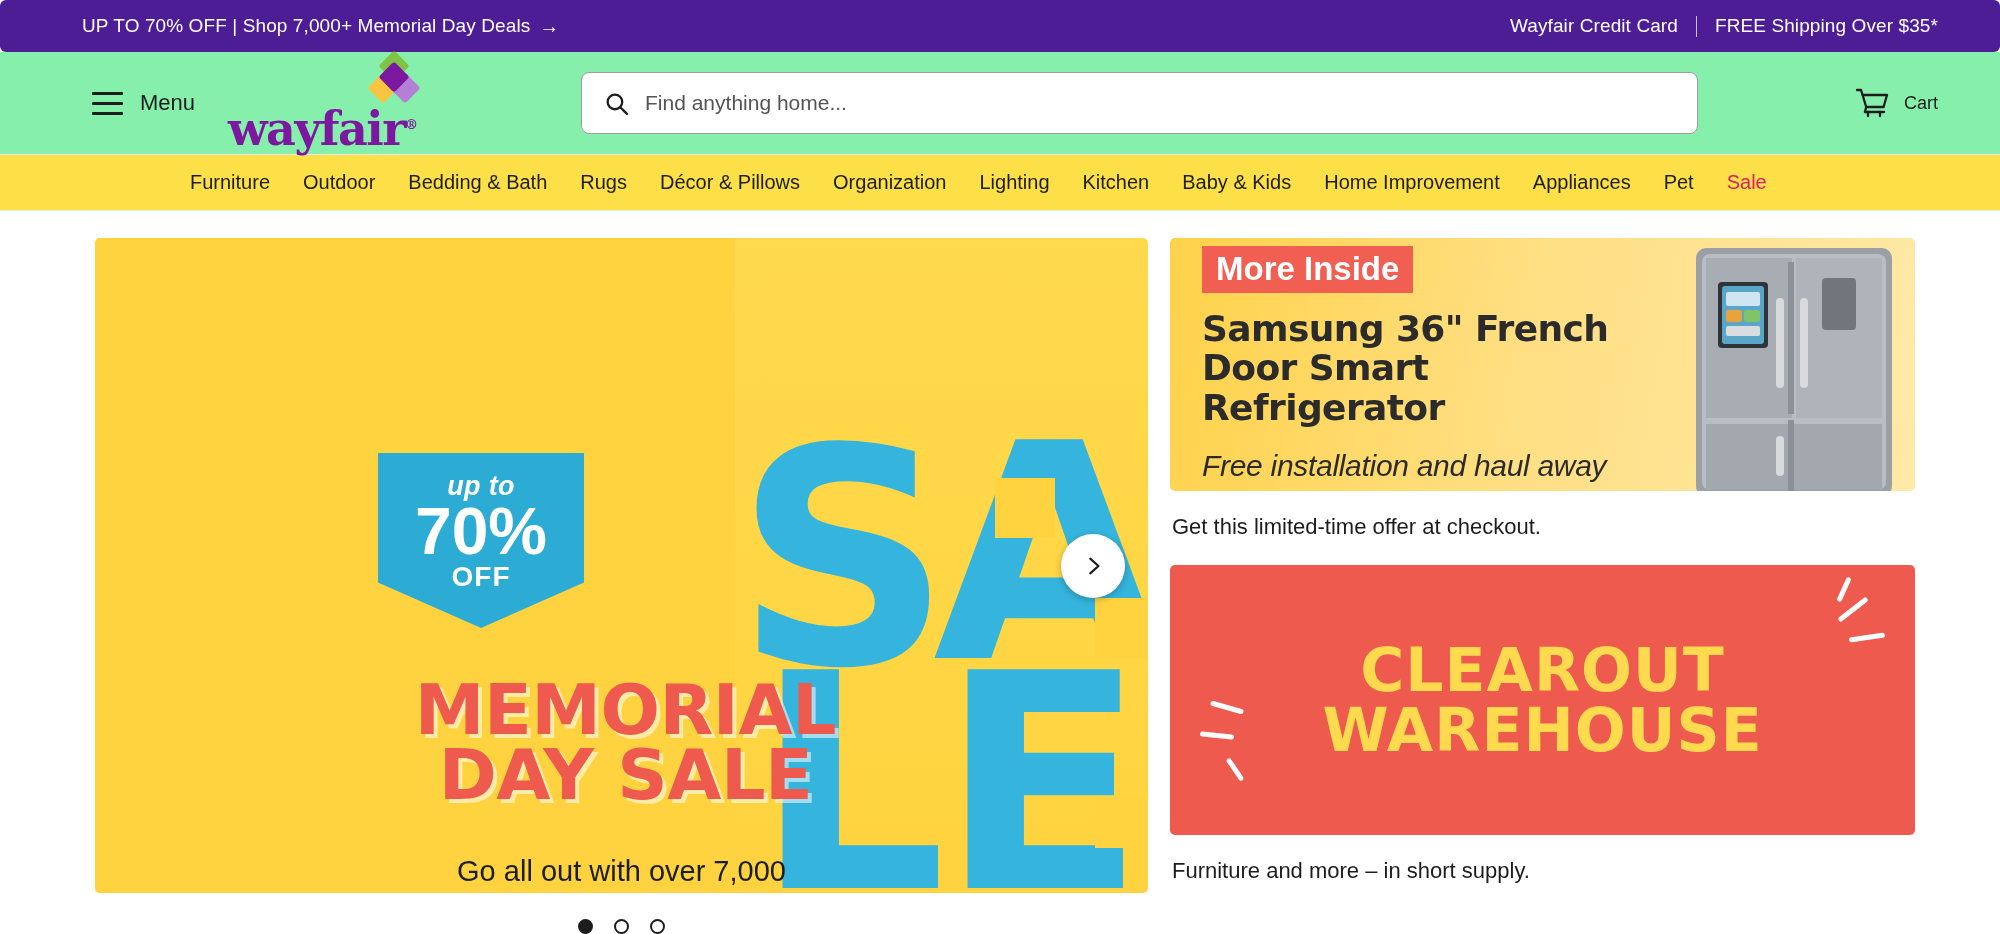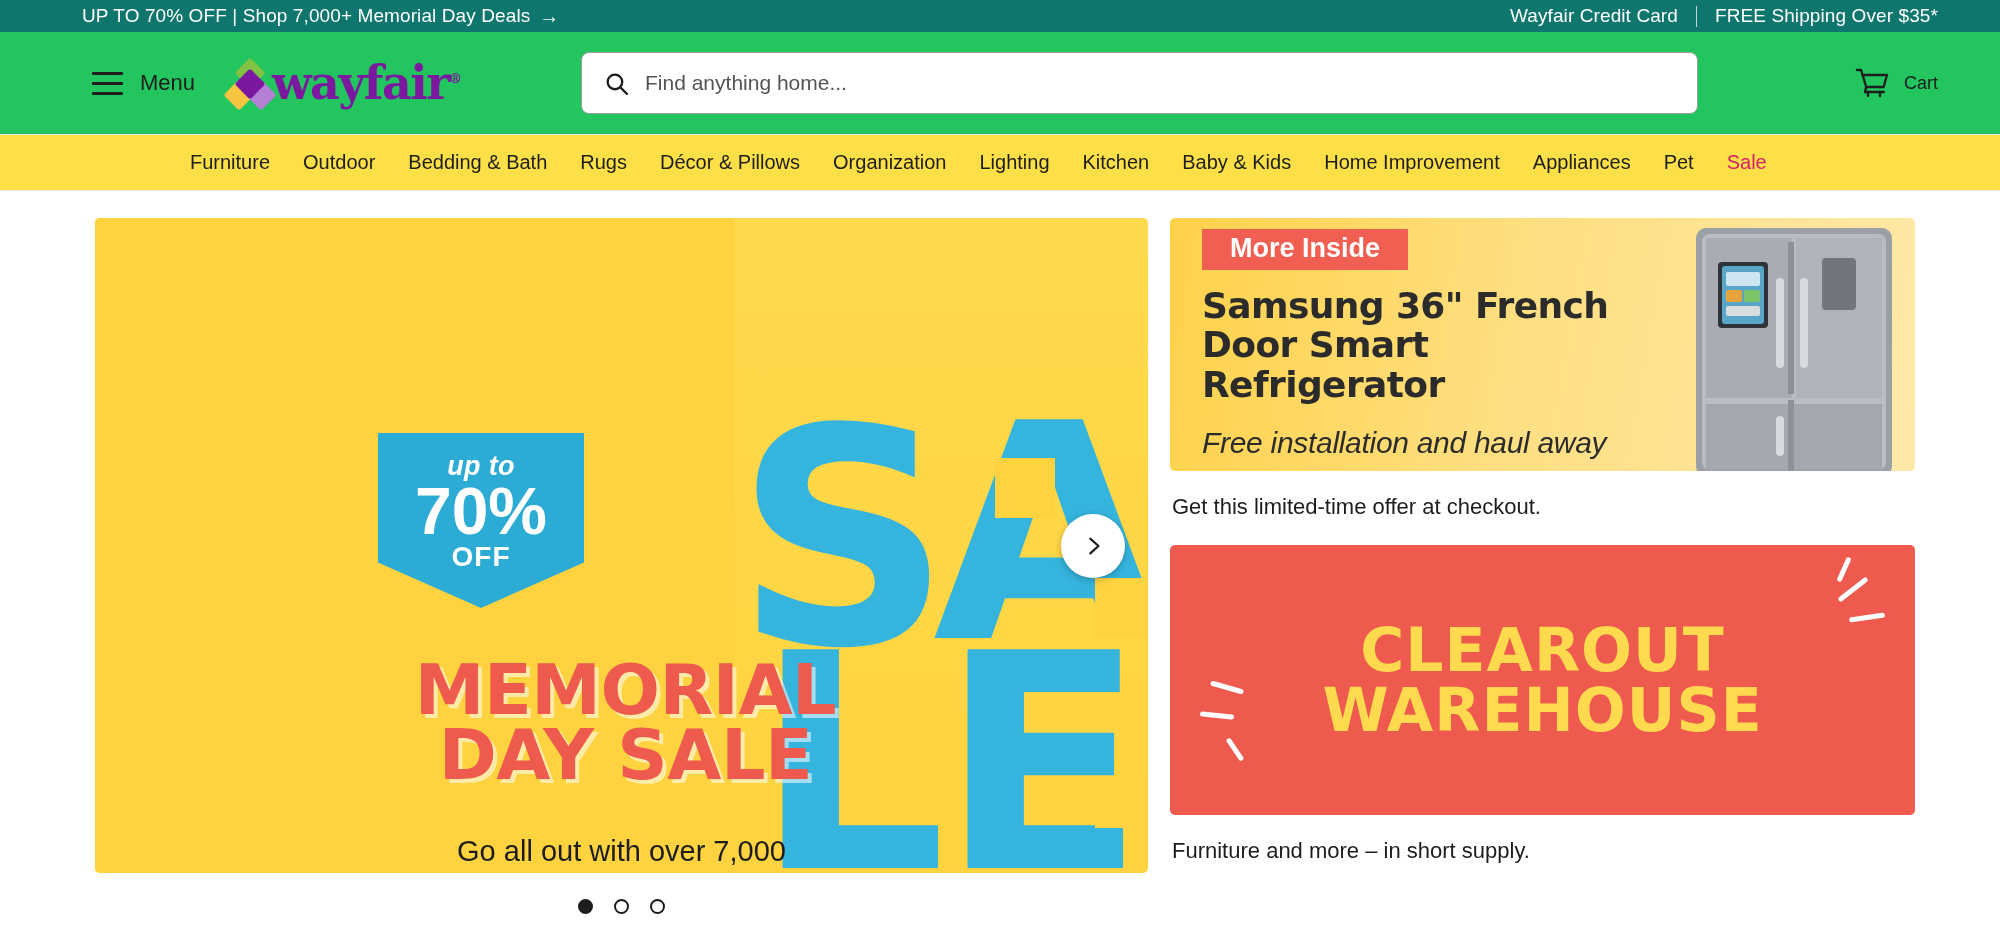--- a/index.html
+++ b/index.html
@@ -6,43 +6,43 @@
   html, body { width:2000px; height:934px; overflow:hidden; }
   body {
     font-family:"Liberation Sans", sans-serif;
     background:#ffffff;
     color:#1d1d1d;
     -webkit-font-smoothing:antialiased;
   }
 
   
   .promo-bar{
-    height:32px; background:#0f766e; color:#fff;
+    height:52px; background:#4c1d95; color:#fff;
     display:flex; align-items:center; position:relative;
-    font-size:19px; letter-spacing:.1px;
+    font-size:19px; letter-spacing:.1px;border-radius:6px;
   }
   .promo-left{ position:absolute; left:82px; display:flex; align-items:center; gap:9px; cursor:pointer; }
   .promo-left .arrow{ font-size:20px; line-height:1; }
   .promo-right{ position:absolute; right:62px; display:flex; align-items:center; gap:18px; }
   .promo-right .divider{ width:1px; height:21px; background:rgba(255,255,255,.72); display:inline-block; }
   .promo-right span[data-name]{ cursor:pointer; }
 
   
   .header{
-    height:103px; background:#22c55e; display:flex; align-items:center;
+    height:103px; background:#86efac; display:flex; align-items:center;
     position:relative; border-bottom:1px solid #e8e8e8;
   }
   .menu-btn{
     position:absolute; left:92px; display:flex; align-items:center; gap:17px; cursor:pointer;
   }
   .hamburger{ width:31px; display:flex; flex-direction:column; gap:7px; }
   .hamburger i{ display:block; height:3px; background:#1d1d1d; border-radius:1px; }
   .menu-label{ font-size:22px; color:#1d1d1d; }
 
-  .logo{ position:absolute; left:228px; display:flex; align-items:flex-end; cursor:pointer; }
+  .logo{ position:absolute; left:228px; display:flex; align-items:flex-end; gap:7px; cursor:pointer;flex-direction:column; }
   .logo-mark{ width:44px; height:44px; position:relative; }
   .logo-mark span{ position:absolute; width:22px; height:22px; border-radius:3px; }
   .lm-g{ top:0; left:11px; background:#7fc244; transform:rotate(45deg); }
   .lm-p{ top:11px; left:11px; background:#7b189f; transform:rotate(45deg); z-index:3; }
   .lm-y{ top:22px; left:0px;  background:#f9c440; transform:rotate(45deg); }
   .lm-l{ top:22px; left:22px; background:#b47fd4; transform:rotate(45deg); }
   .logo-word{
     font-family:"DejaVu Serif", serif; font-weight:700; font-size:46px;
     color:#7b189f; letter-spacing:-1.5px; line-height:1; position:relative;
   }
@@ -125,22 +125,22 @@
   .side{ width:745px; display:flex; flex-direction:column; }
   .promo-card{ border-radius:5px; overflow:hidden; cursor:pointer; position:relative; }
 
   .fridge-card{
     height:253px;
     background:linear-gradient(100deg,#ffd24a 0%,#ffdf83 48%,#ffe9a8 100%);
     display:flex; align-items:center;
   }
   .fridge-copy{ padding-left:32px; width:510px; }
   .badge{
-    display:inline-block; background:#f15f52; color:#fff; font-size:27px; font-weight:700;
-    padding:6px 28px 8px; line-height:1;
+    display:inline-block; background:#f15f52; color:#fff; font-size:33px; font-weight:700;
+    padding:6px 14px 8px; line-height:1;
   }
   .fridge-title{
     margin-top:16px; font-size:36px; font-weight:700; line-height:1.09; color:#2b2b2b;
     font-family:"DejaVu Sans", sans-serif; letter-spacing:-.6px;
   }
   .fridge-sub{ margin-top:22px; font-size:30px; font-style:italic; color:#2b2b2b; letter-spacing:-.3px; }
   .fridge-img{ position:absolute; right:0; top:0; height:253px; width:243px; }
 
   .card-caption{ font-size:22px; color:#1d1d1d; margin:23px 0 0 2px; }
 

